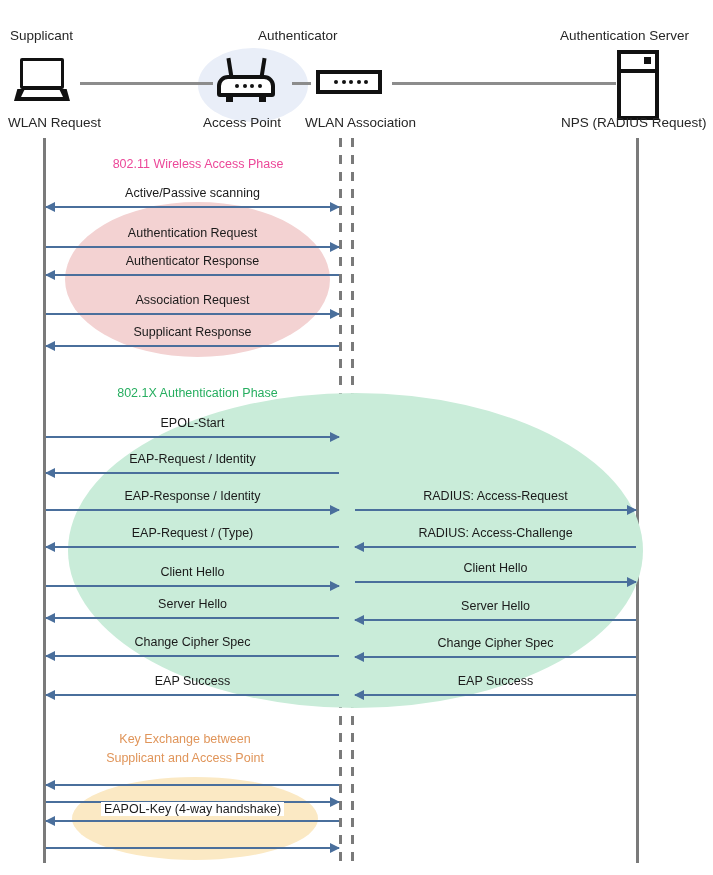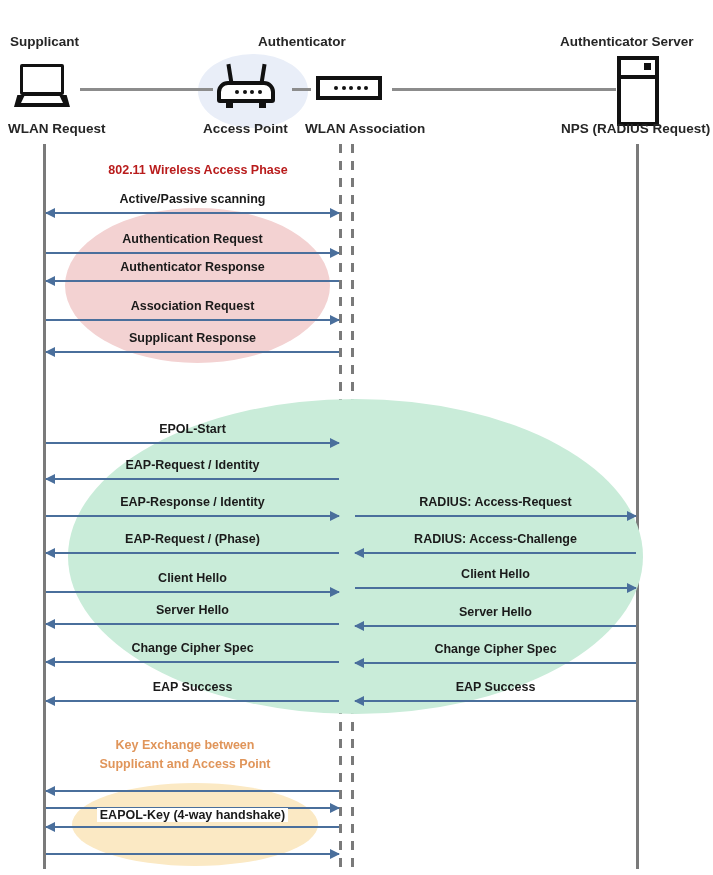--- a/index.html
+++ b/index.html
@@ -1,21 +1,21 @@
 <!DOCTYPE html>
 <html><head>
 <meta charset="utf-8">
 <style>
   html,body{margin:0;padding:0;background:#ffffff;}
   body{
     width:713px;height:875px;position:relative;overflow:hidden;
     font-family:"Liberation Sans","DejaVu Sans",sans-serif;
     color:#1a1a1a;
   }
-  #canvas{position:absolute;left:0;top:14px;width:713px;height:724px;font-weight:bold;}
+  #canvas{position:absolute;left:0;top:8px;width:713px;height:724px;}
 
   
   .actor-top{
     position:absolute;font-size:13.5px;color:#262626;white-space:nowrap;
     letter-spacing:0px;
   }
   .actor-bottom{
     position:absolute;font-size:13.5px;color:#262626;white-space:nowrap;
   }
 
@@ -83,21 +83,21 @@
   .phase-ellipse{position:absolute;border-radius:50%;}
   .ell-pink{background:#f3d2d2;}
   .ell-green{background:#c9ecd9;}
   .ell-amber{background:#fbe9c4;}
 
   
   .phase-label{
     position:absolute;font-size:12.5px;white-space:nowrap;text-align:center;
     line-height:19px;
   }
-  .phase-red{color:#b91c1c;}
+  .phase-red{color:#ec4899;}
   .phase-green{color:#27ae60;}
   .phase-orange{color:#e0955a;}
 
   
   .msg{position:absolute;}
   .msg-line{position:absolute;height:2px;background:#4a6f9c;top:0;left:0;right:0;}
   .arrow-head{position:absolute;top:-4px;width:0;height:0;}
   .ah-right{
     right:-1px;
     border-top:5px solid transparent;border-bottom:5px solid transparent;
@@ -120,21 +120,21 @@
 </style>
 </head>
 <body>
 
 <div id="canvas">
 
   <div class="halo" style="left:198px;top:40px;width:110px;height:74px;"></div>
 
   <div class="actor-top" style="left:10px;top:20px;">Supplicant</div>
   <div class="actor-top" style="left:258px;top:20px;">Authenticator</div>
-  <div class="actor-top" style="left:560px;top:20px;">Authenticator Server</div>
+  <div class="actor-top" style="left:560px;top:20px;">Authentication Server</div>
 
   <div class="link" style="left:80px;top:74px;width:133px;"></div>
   <div class="link" style="left:292px;top:74px;width:19px;"></div>
   <div class="link" style="left:392px;top:74px;width:224px;"></div>
 
   <div class="icon" style="left:14px;top:50px;width:56px;height:44px;">
     <div class="laptop-screen"></div>
     <div class="laptop-base"></div>
     <div class="laptop-base-inner"></div>
   </div>
@@ -178,20 +178,21 @@
   <div class="lifeline" style="left:43px;top:130px;height:725px;"></div>
   <div class="lifeline-dash" style="left:339px;top:130px;height:725px;"></div>
   <div class="lifeline-dash" style="left:351px;top:130px;height:725px;"></div>
   <div class="lifeline" style="left:636px;top:130px;height:725px;"></div>
 
   <div class="phase-ellipse ell-pink" style="left:65px;top:194px;width:265px;height:155px;"></div>
   <div class="phase-ellipse ell-green" style="left:68px;top:385px;width:575px;height:315px;"></div>
   <div class="phase-ellipse ell-amber" style="left:72px;top:769px;width:246px;height:83px;"></div>
 
   <div class="phase-label phase-red" style="left:88px;top:147px;width:220px;">802.11 Wireless Access Phase</div>
+  <div class="phase-label phase-green" style="left:95px;top:376px;width:205px;">802.1X Authentication Phase</div>
   <div class="phase-label phase-orange" style="left:90px;top:741px;width:190px;">Supplicant and Access Point</div>
   <div class="phase-label phase-orange" style="left:90px;top:722px;width:190px;">Key Exchange between</div>
 
   <div class="msg" style="left:46px;top:198px;width:293px;">
     <div class="msg-line"></div>
     <div class="arrow-head ah-left"></div>
     <div class="arrow-head ah-right"></div>
     <div class="msg-label">Active/Passive scanning</div>
   </div>
 
@@ -233,21 +234,21 @@
 
   <div class="msg" style="left:46px;top:501px;width:293px;">
     <div class="msg-line"></div>
     <div class="arrow-head ah-right"></div>
     <div class="msg-label">EAP-Response / Identity</div>
   </div>
 
   <div class="msg" style="left:46px;top:538px;width:293px;">
     <div class="msg-line"></div>
     <div class="arrow-head ah-left"></div>
-    <div class="msg-label">EAP-Request / (Phase)</div>
+    <div class="msg-label">EAP-Request / (Type)</div>
   </div>
 
   <div class="msg" style="left:46px;top:577px;width:293px;">
     <div class="msg-line"></div>
     <div class="arrow-head ah-right"></div>
     <div class="msg-label">Client Hello</div>
   </div>
 
   <div class="msg" style="left:46px;top:609px;width:293px;">
     <div class="msg-line"></div>

